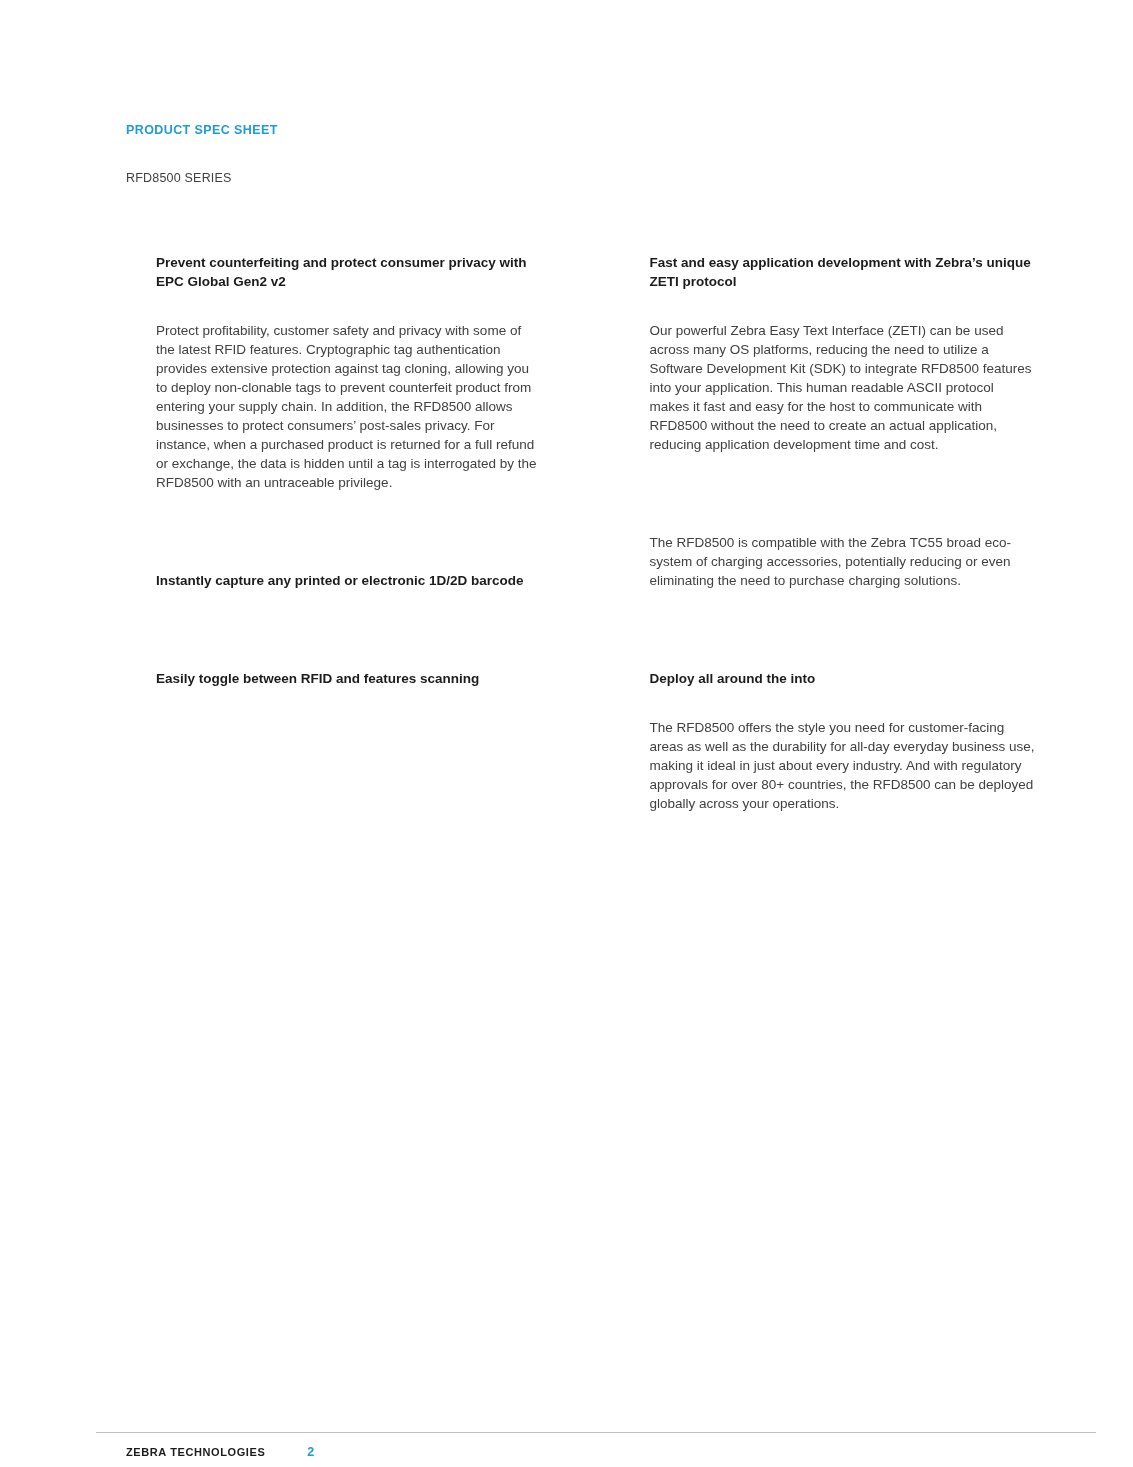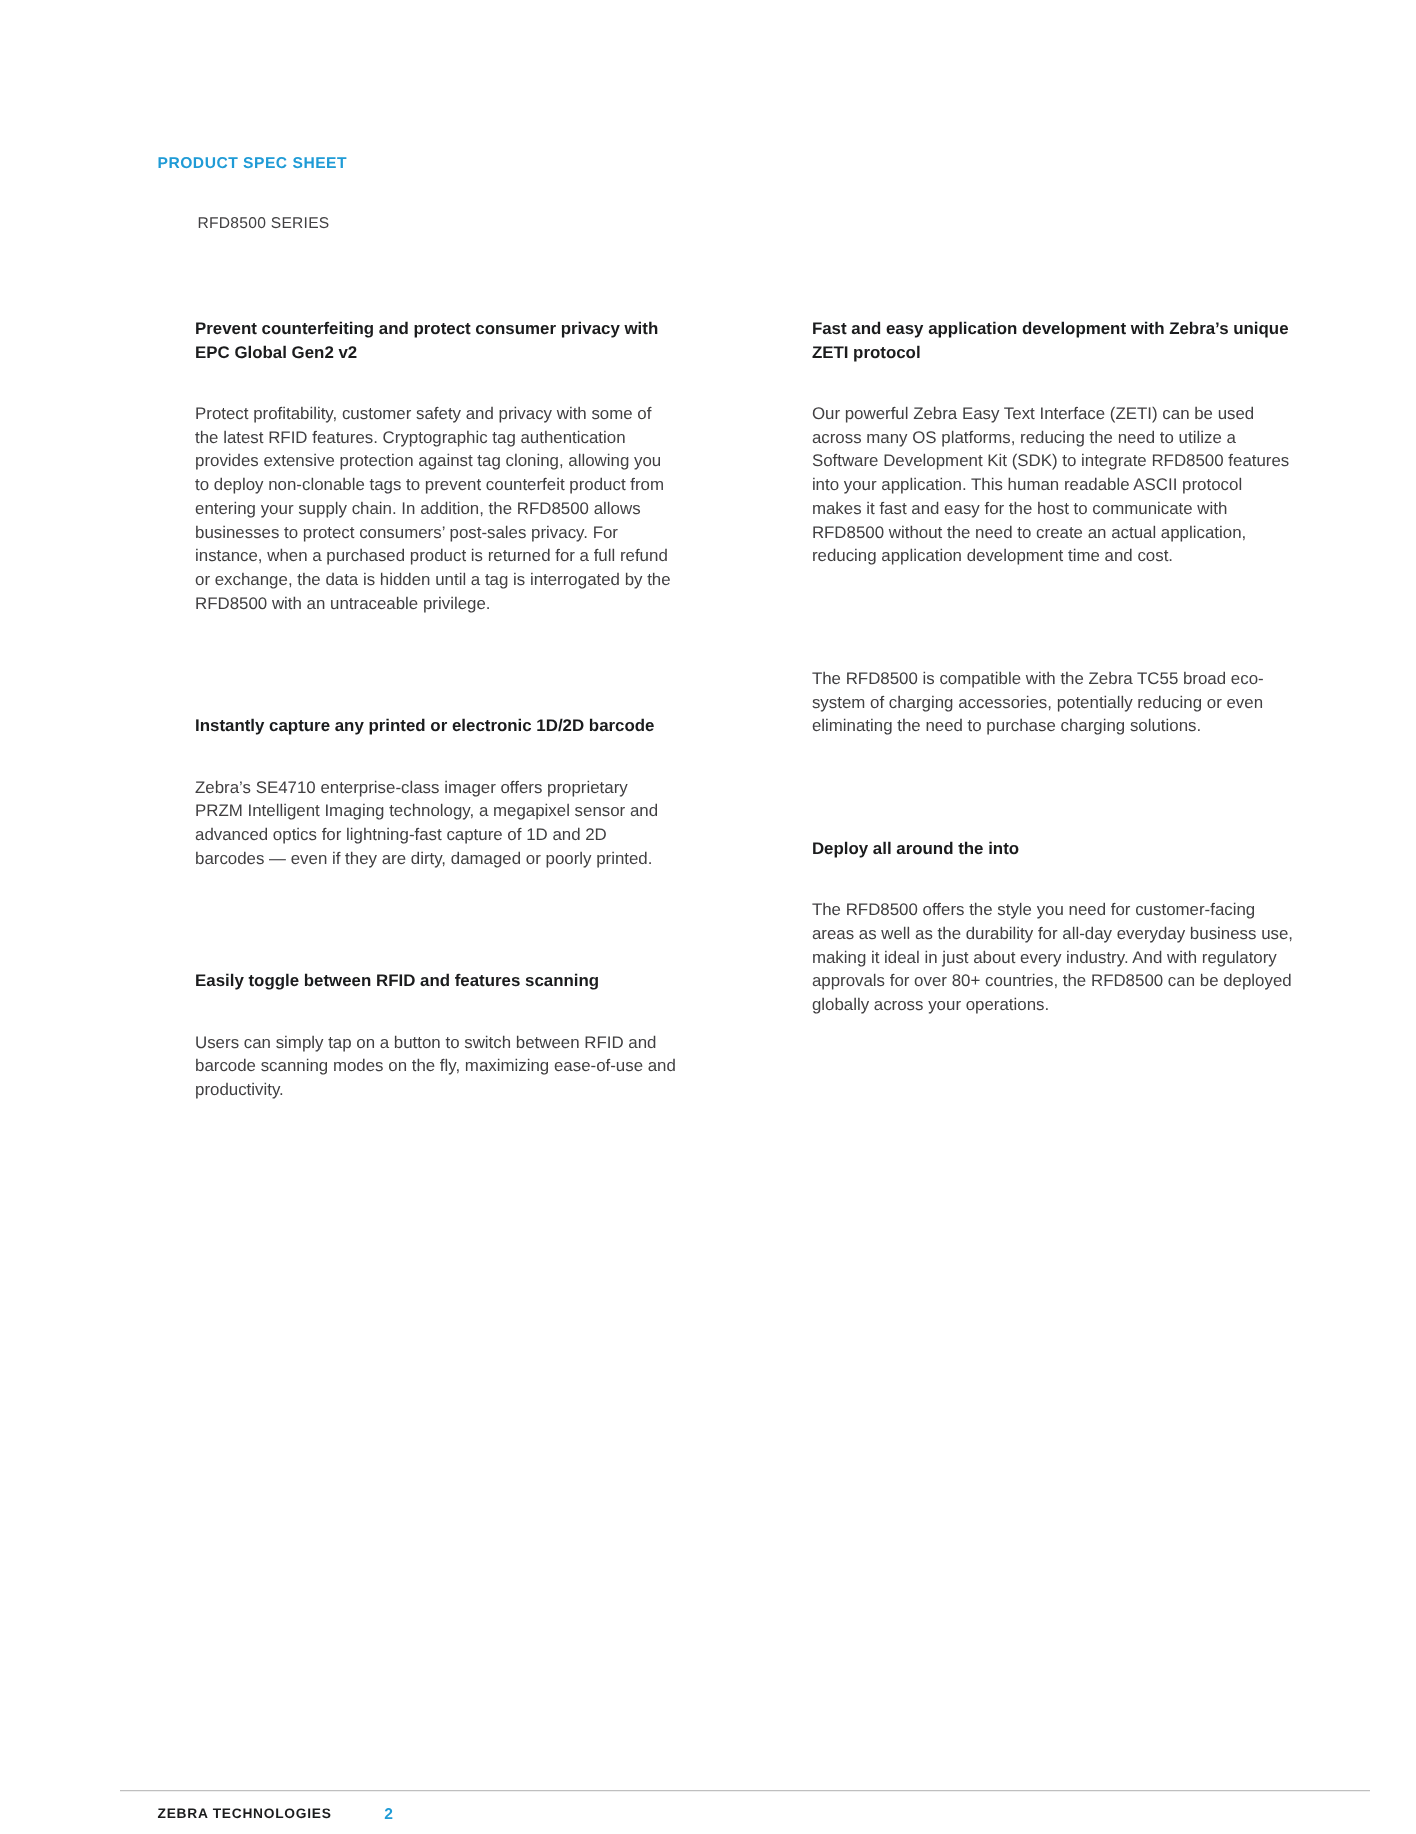--- a/index.html
+++ b/index.html
@@ -27,21 +27,20 @@
     color: var(--accent, #1f9bd6);
     line-height: 15px;
   }
   .doc-subtitle {
     font-size: 12.5px;
     font-weight: normal;
     color: var(--body-col, #414042);
     line-height: 15px;
     margin-top: 3px;
     letter-spacing: 0.2px;
-    margin-left: 32px;
   }
   .content {
     position: absolute;
     top: 163px;
     left: 66px;
     right: 67px;
     display: flex;
     gap: 17px;
   }
   .col { flex: 1 1 0; min-width: 0; }
@@ -94,25 +93,23 @@
 
   <div class="content">
 
     <div class="col">
       <section class="feature">
         <h3>Prevent counterfeiting and protect consumer privacy with EPC Global Gen2 v2</h3>
         <p>Protect profitability, customer safety and privacy with some of the latest RFID features. Cryptographic tag authentication provides extensive protection against tag cloning, allowing you to deploy non-clonable tags to prevent counterfeit product from entering your supply chain. In addition, the RFD8500 allows businesses to protect consumers’ post-sales privacy. For instance, when a purchased product is returned for a full refund or exchange, the data is hidden until a tag is interrogated by the RFD8500 with an untraceable privilege.</p>
       </section>
       <section class="feature">
         <h3>Instantly capture any printed or electronic 1D/2D barcode</h3>
-        <p>Zebra’s SE4710 enterprise-class imager offers proprietary PRZM Intelligent Imaging technology, a megapixel sensor and advanced optics for lightning-fast capture of 1D and 2D barcodes — even if they are dirty, damaged or poorly printed.</p>
       </section>
       <section class="feature">
         <h3>Easily toggle between RFID and features scanning</h3>
-        <p>Users can simply tap on a button to switch between RFID and barcode scanning modes on the fly, maximizing ease-of-use and productivity.</p>
       </section>
     </div>
 
     <div class="col">
       <section class="feature">
         <h3>Fast and easy application development with Zebra’s unique ZETI protocol</h3>
         <p>Our powerful Zebra Easy Text Interface (ZETI) can be used across many OS platforms, reducing the need to utilize a Software Development Kit (SDK) to integrate RFD8500 features into your application. This human readable ASCII protocol makes it fast and easy for the host to communicate with RFD8500 without the need to create an actual application, reducing application development time and cost.</p>
       </section>
       <section class="feature">
         <p>The RFD8500 is compatible with the Zebra TC55 broad eco-system of charging accessories, potentially reducing or even eliminating the need to purchase charging solutions.</p>

